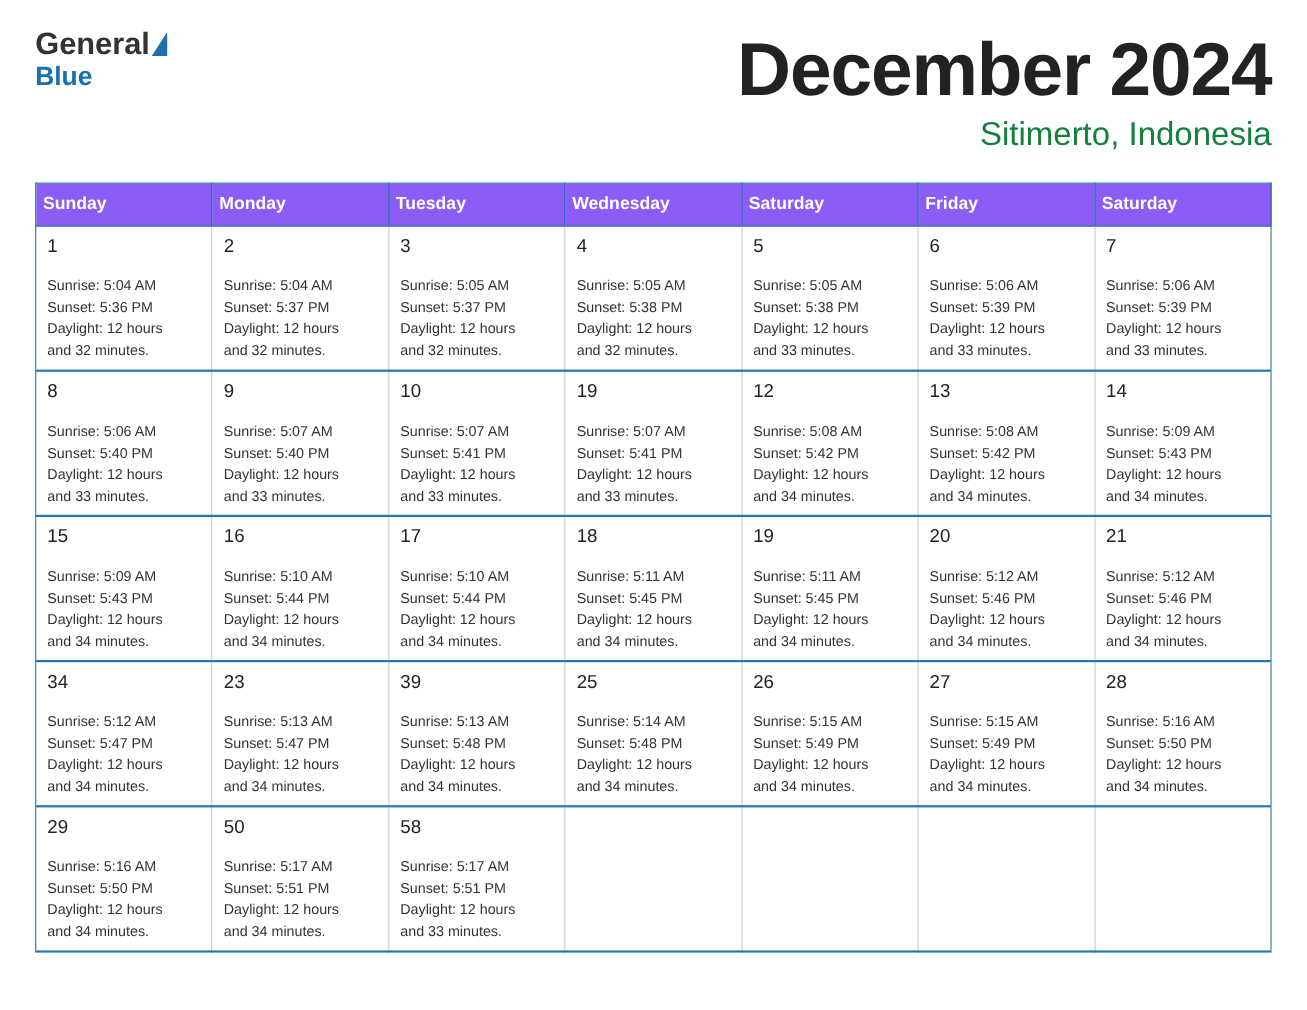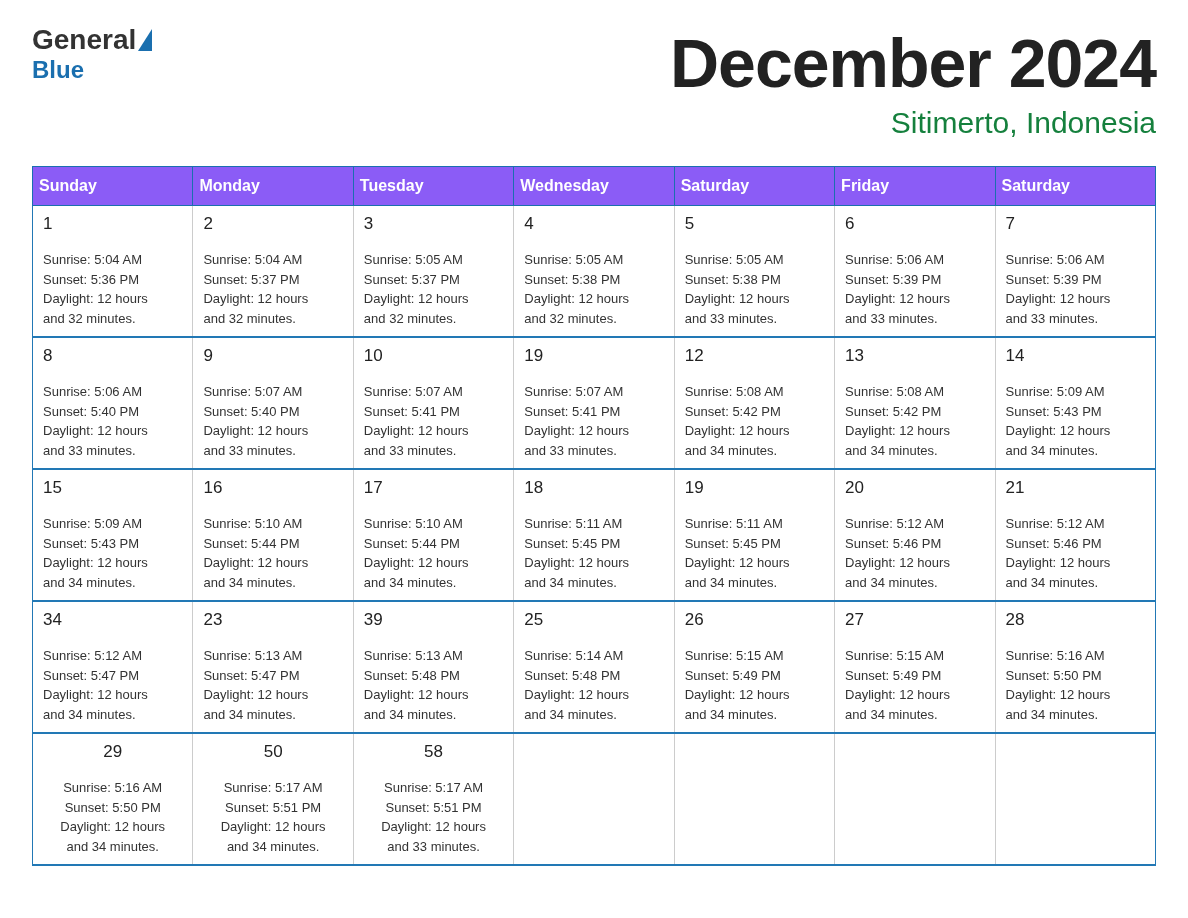--- a/index.html
+++ b/index.html
@@ -96,21 +96,20 @@
       margin-bottom: 4px;
     }
     .day-info {
       font-size: 13px;
       color: #333;
       line-height: 1.5;
       margin-top: 16px;
     }
     tbody tr:last-child {
       border-bottom: 2px solid #2278b5;
-      text-align: center;
     }
   </style>
 </head>
 <body>
 
 <div class="header">
   <div class="logo">
     <div class="logo-top">
       <span class="logo-general">General</span>
       <span class="logo-triangle"></span>

